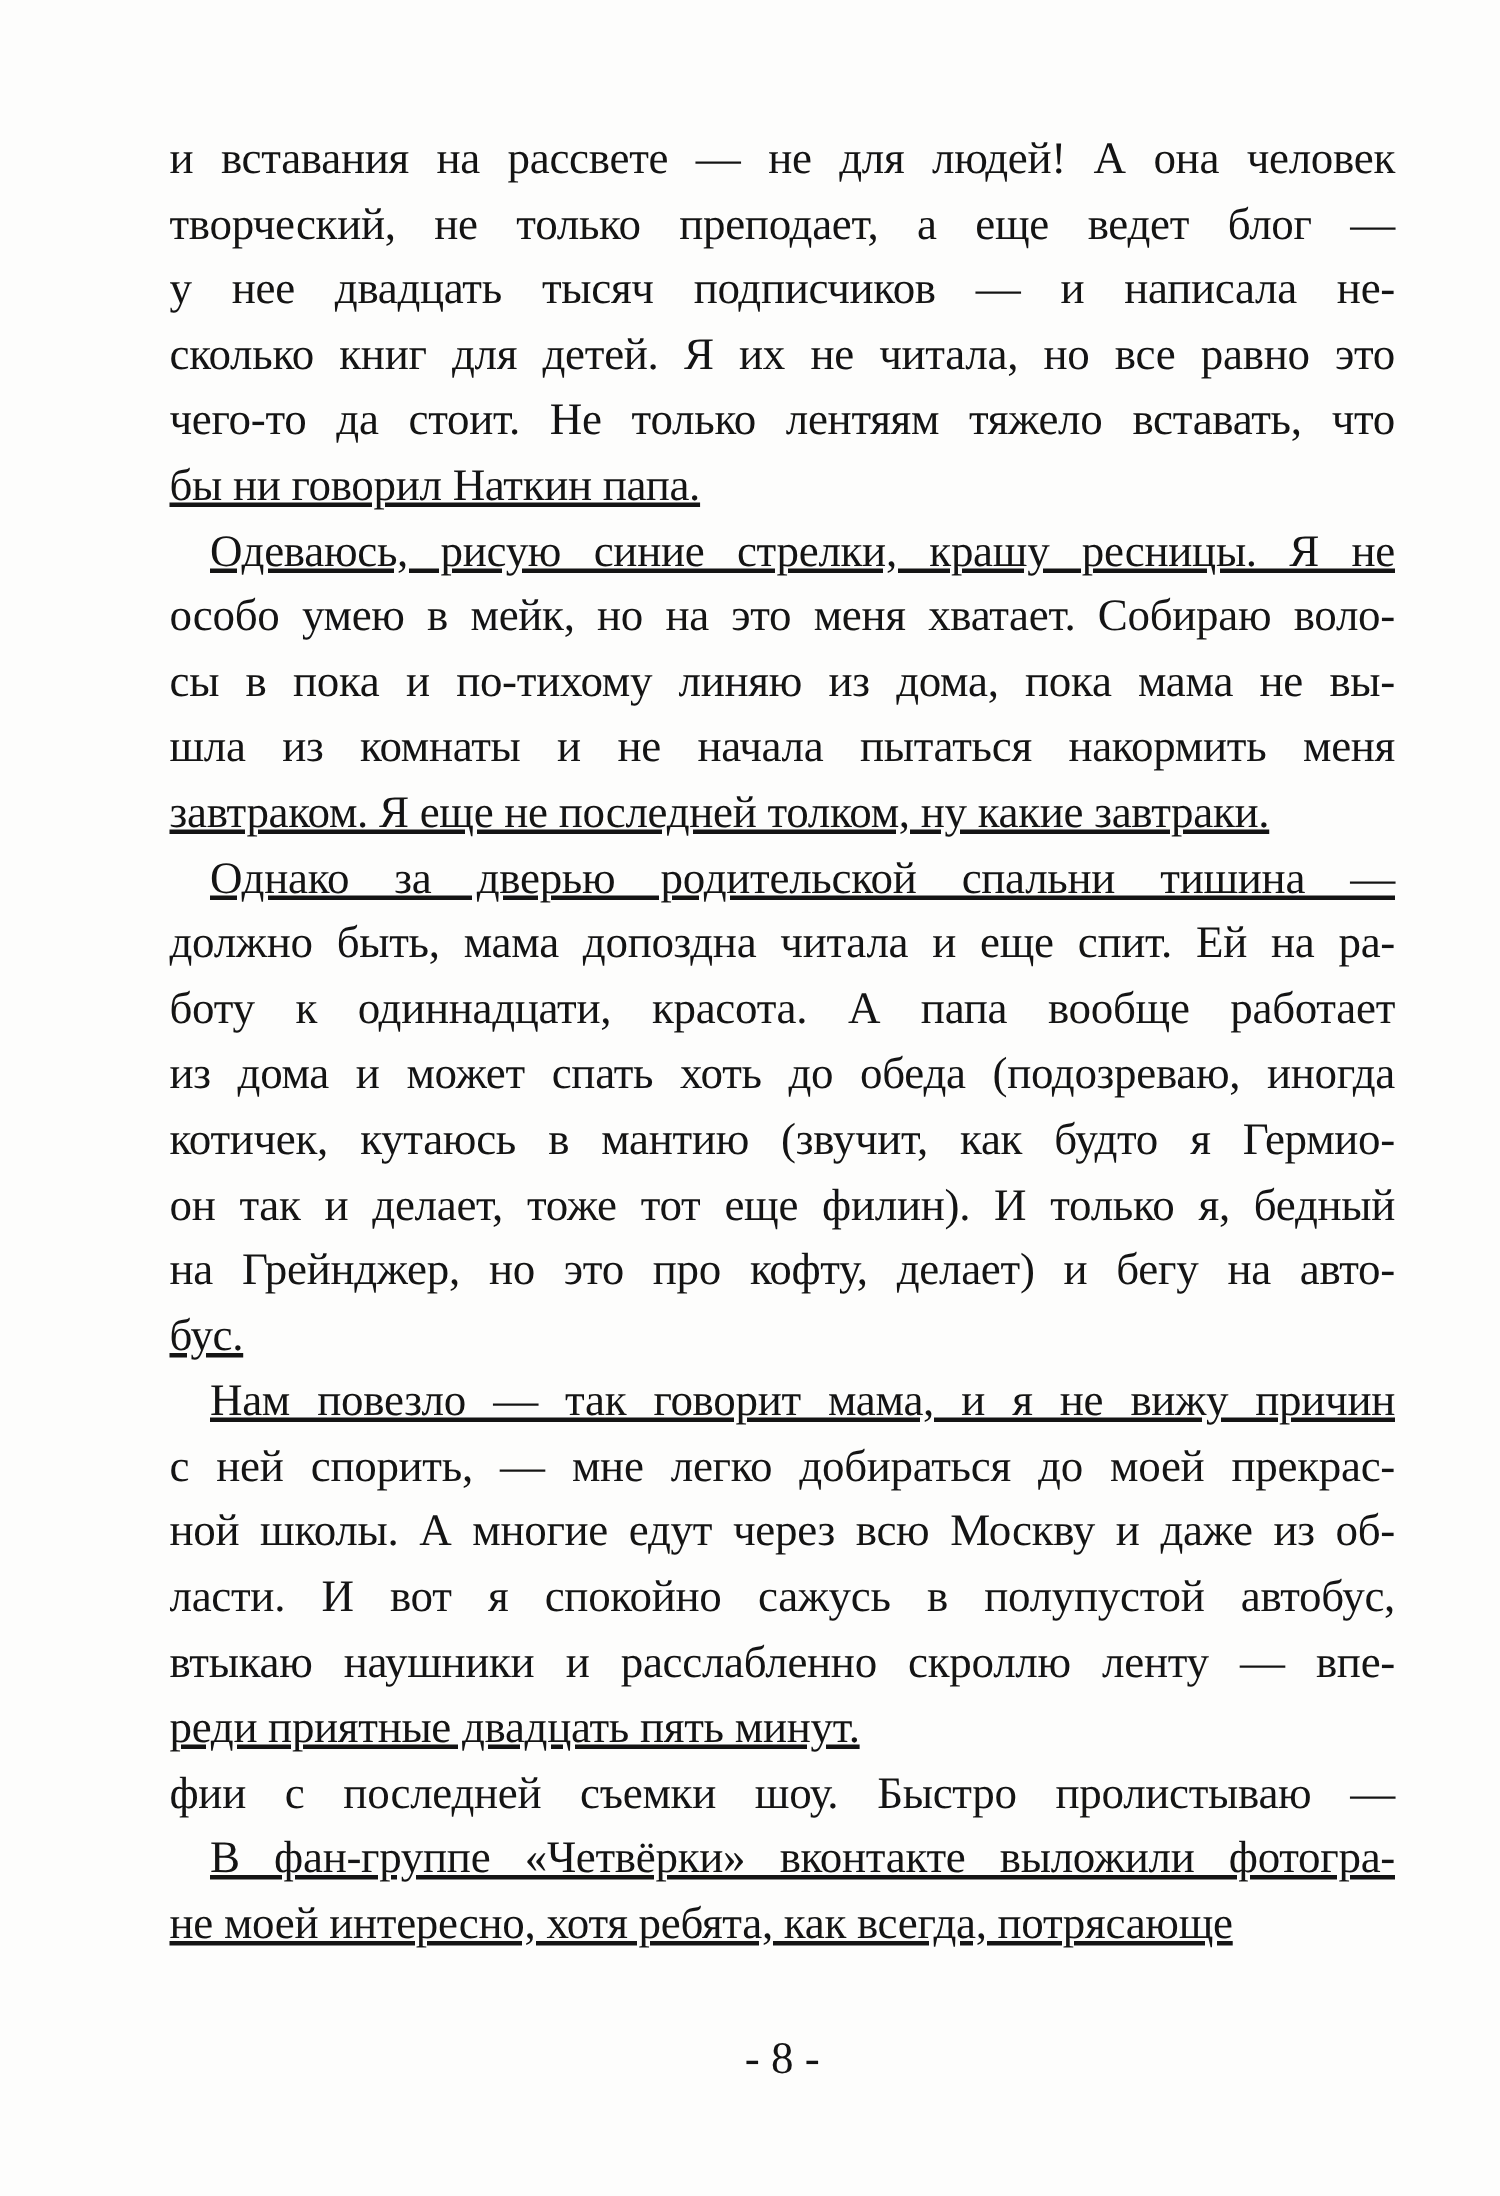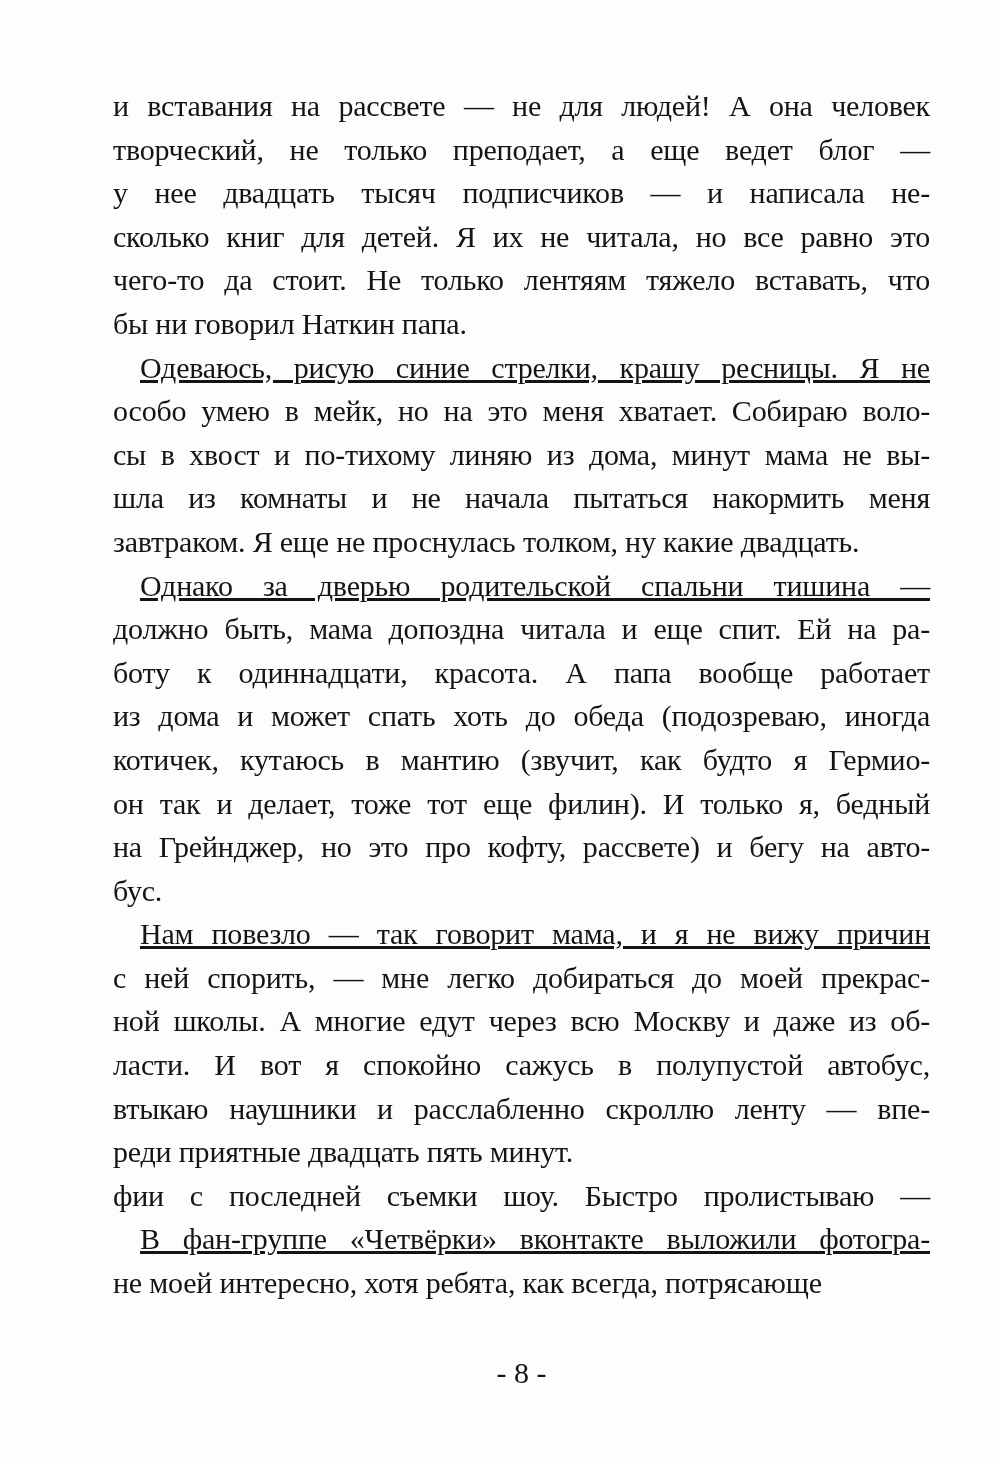--- a/index.html
+++ b/index.html
@@ -32,20 +32,21 @@
     margin: 0;
     padding: 0;
   }
   .line {
     text-align: justify;
     text-align-last: justify;
     white-space: normal;
   }
   .line.last {
     text-align-last: left;
+    text-decoration: underline;
   }
   .line.indent {
     padding-left: 27px;
     text-decoration: underline;
   }
   .page-number {
     position: absolute;
     left: 113px;
     top: 1351px;
     width: 817px;
@@ -64,32 +65,32 @@
         <div class="line">и вставания на рассвете — не для людей! А она человек</div>
         <div class="line">творческий, не только преподает, а еще ведет блог —</div>
         <div class="line">у нее двадцать тысяч подписчиков — и написала не-</div>
         <div class="line">сколько книг для детей. Я их не читала, но все равно это</div>
         <div class="line">чего-то да стоит. Не только лентяям тяжело вставать, что</div>
         <div class="line last">бы ни говорил Наткин папа.</div>
       </div>
       <div class="paragraph">
         <div class="line indent">Одеваюсь, рисую синие стрелки, крашу ресницы. Я не</div>
         <div class="line">особо умею в мейк, но на это меня хватает. Собираю воло-</div>
-        <div class="line">сы в хвост и по-тихому линяю из дома, минут мама не вы-</div>
+        <div class="line">сы в пока и по-тихому линяю из дома, пока мама не вы-</div>
         <div class="line">шла из комнаты и не начала пытаться накормить меня</div>
-        <div class="line last">завтраком. Я еще не проснулась толком, ну какие двадцать.</div>
+        <div class="line last">завтраком. Я еще не последней толком, ну какие завтраки.</div>
       </div>
       <div class="paragraph">
         <div class="line indent">Однако за дверью родительской спальни тишина —</div>
         <div class="line">должно быть, мама допоздна читала и еще спит. Ей на ра-</div>
         <div class="line">боту к одиннадцати, красота. А папа вообще работает</div>
         <div class="line">из дома и может спать хоть до обеда (подозреваю, иногда</div>
         <div class="line">котичек, кутаюсь в мантию (звучит, как будто я Гермио-</div>
         <div class="line">он так и делает, тоже тот еще филин). И только я, бедный</div>
-        <div class="line">на Грейнджер, но это про кофту, рассвете) и бегу на авто-</div>
+        <div class="line">на Грейнджер, но это про кофту, делает) и бегу на авто-</div>
         <div class="line last">бус.</div>
       </div>
       <div class="paragraph">
         <div class="line indent">Нам повезло — так говорит мама, и я не вижу причин</div>
         <div class="line">с ней спорить, — мне легко добираться до моей прекрас-</div>
         <div class="line">ной школы. А многие едут через всю Москву и даже из об-</div>
         <div class="line">ласти. И вот я спокойно сажусь в полупустой автобус,</div>
         <div class="line">втыкаю наушники и расслабленно скроллю ленту — впе-</div>
         <div class="line last">реди приятные двадцать пять минут.</div>
       </div>

